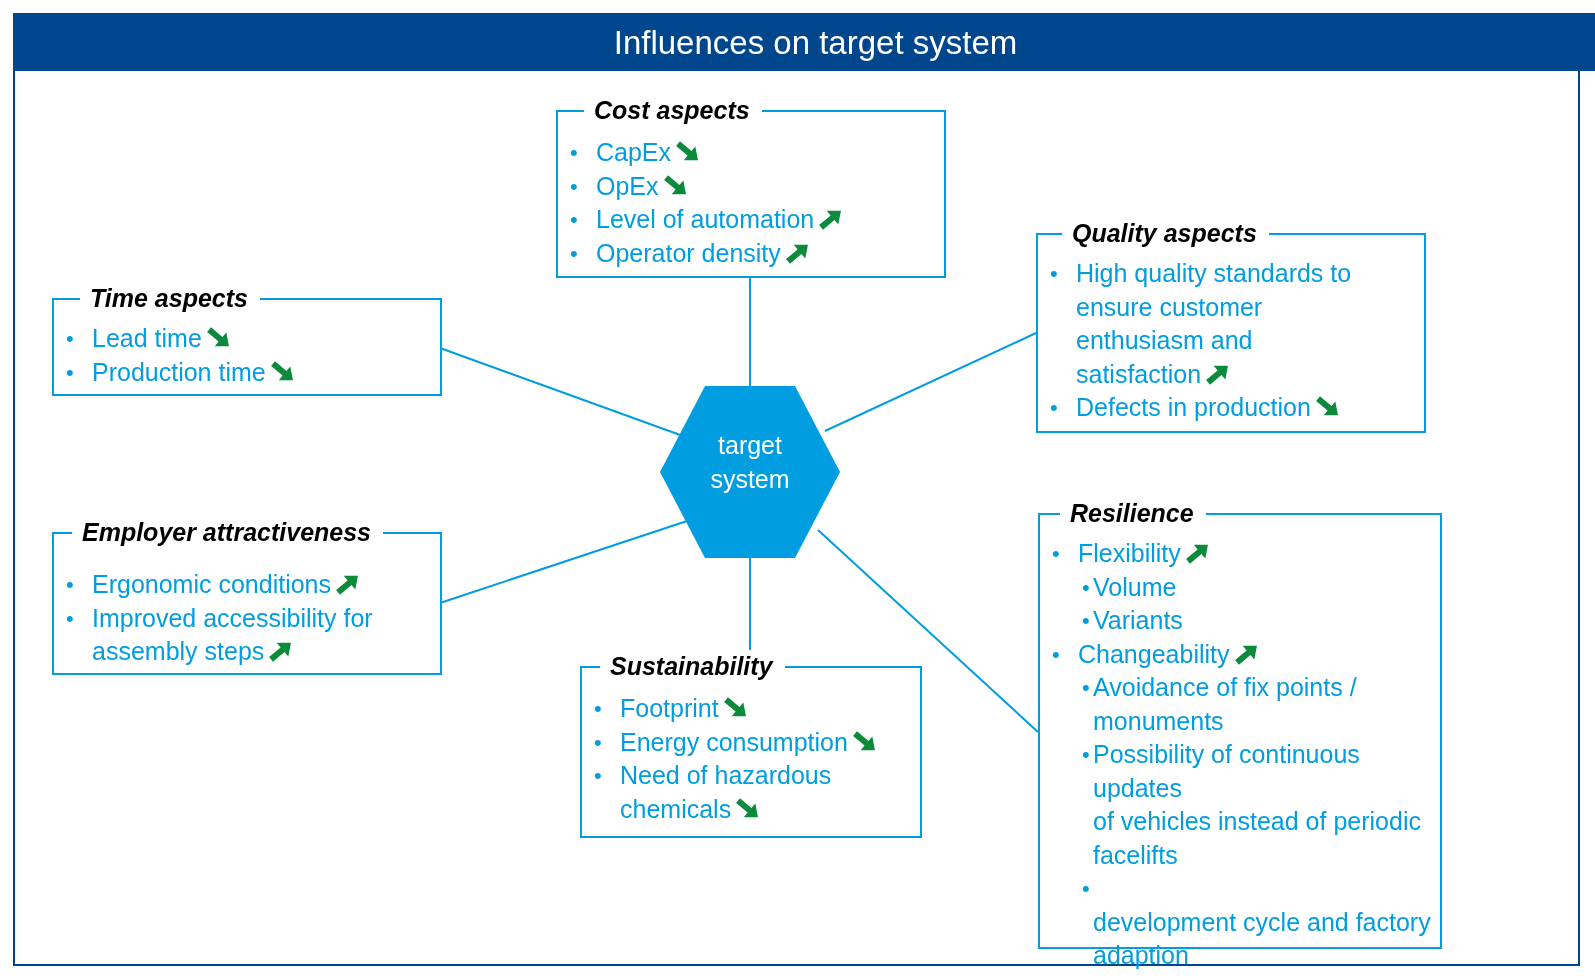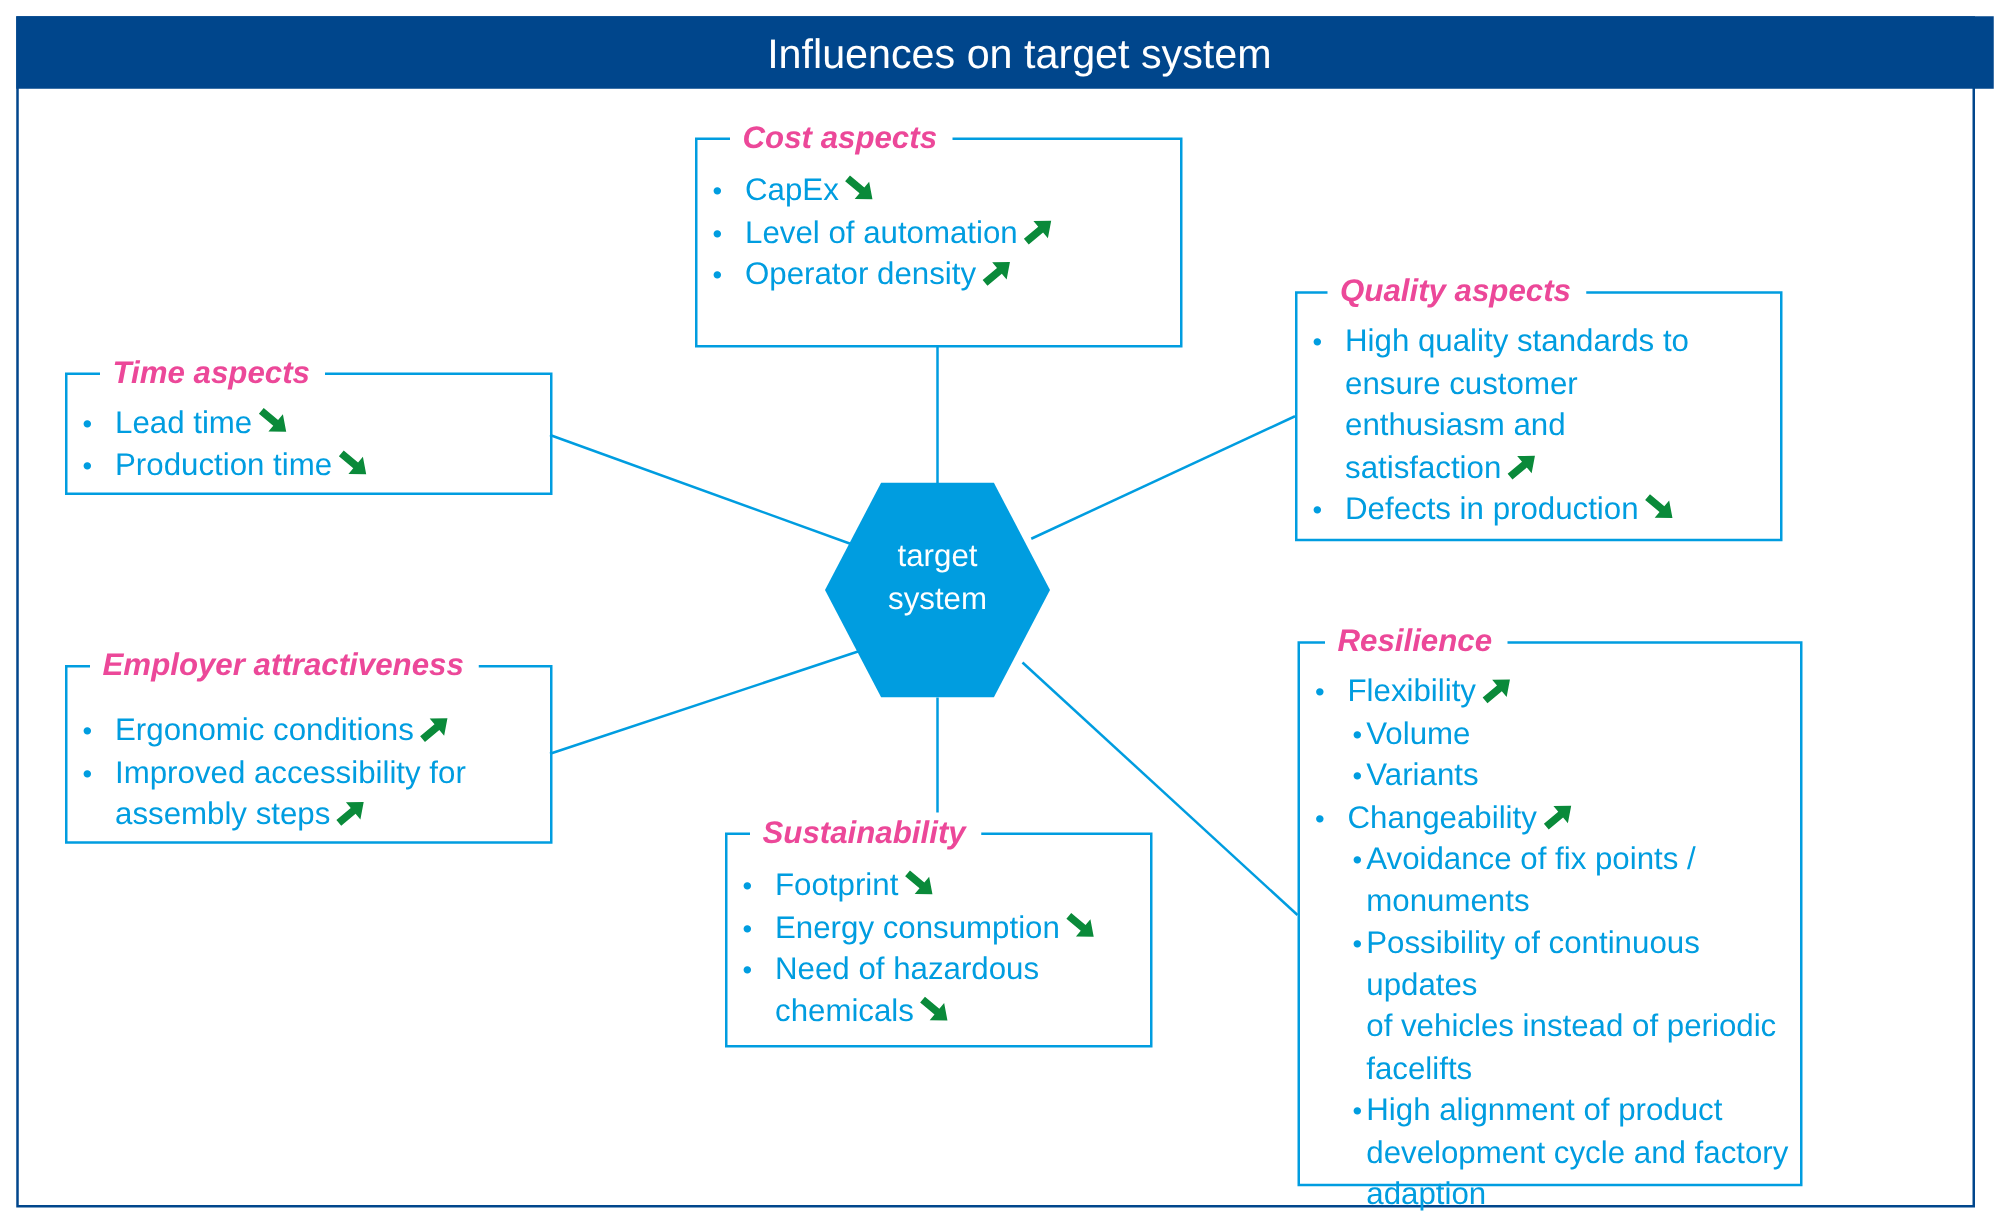--- a/index.html
+++ b/index.html
@@ -5,21 +5,21 @@
   html, body { margin: 0; padding: 0; background: #ffffff; }
   body { width: 1595px; height: 980px; position: relative; overflow: hidden;
          font-family: "Liberation Sans", sans-serif; }
   .frame { position: absolute; left: 13px; top: 13px; width: 1567px; height: 953px;
            border: 2px solid #00468c; box-sizing: border-box; }
   .header { position: absolute; left: 13px; top: 13px; width: 1567px; height: 58px;
             background: #00468c; color: #ffffff; font-size: 33px; text-align: center;
             line-height: 60px; padding-left: 19px; }
   svg.links { position: absolute; left: 0; top: 0; width: 1595px; height: 980px; }
   .box { position: absolute; border: 2px solid #009de0; box-sizing: border-box; background: transparent; }
-  .box-title { position: absolute; top: -18px; background: #ffffff; color: #ec4899;
+  .box-title { position: absolute; top: -18px; background: #ffffff; color: #000000;
                font-weight: bold; font-style: italic; font-size: 25px; padding: 0 12px 0 10px;
                line-height: 32px; white-space: nowrap; }
   ul { list-style: none; margin: 0; padding: 0; }
   li { position: relative; color: #009de0; font-size: 25px; line-height: 33.5px;
        padding-left: 38px; }
   li::before { content: "•"; position: absolute; left: 12px; top: 0; font-size: 22px; }
   li.sub { padding-left: 53px; }
   li.sub::before { left: 42px; }
   .arrow { display: inline-block; width: 30px; height: 26px; vertical-align: -4px; margin-left: 2px; }
   .arrow svg { width: 30px; height: 26px; display: block; }
@@ -47,20 +47,25 @@
 </svg>
 <div class="hex-label">
   <div>target</div>
   <div>system</div>
 </div>
 
 <div class="box" style="left:556px;top:110px;width:390px;height:168px;">
   <div class="box-title" style="left:26px;">Cost aspects</div>
   <ul style="margin-top:24px;">
       <li><span>CapEx</span><span class="arrow"><svg viewBox="0 0 30 26">
+            <g transform="rotate(40 15 13)">
+              <polygon points="2,10 17,10 17,4 28,13 17,22 17,16 2,16" fill="#0a8a3a"></polygon>
+            </g>
+          </svg></span></li>
+      <li><span>OpEx</span><span class="arrow"><svg viewBox="0 0 30 26">
             <g transform="rotate(40 15 13)">
               <polygon points="2,10 17,10 17,4 28,13 17,22 17,16 2,16" fill="#0a8a3a"></polygon>
             </g>
           </svg></span></li>
       <li><span>Level of automation</span><span class="arrow"><svg viewBox="0 0 30 26">
             <g transform="rotate(-40 15 13)">
               <polygon points="2,10 17,10 17,4 28,13 17,22 17,16 2,16" fill="#0a8a3a"></polygon>
             </g>
           </svg></span></li>
       <li><span>Operator density</span><span class="arrow"><svg viewBox="0 0 30 26">
@@ -150,15 +155,15 @@
           </svg></span></li>
       <li class="sub"><span>Volume</span></li>
       <li class="sub"><span>Variants</span></li>
       <li><span>Changeability</span><span class="arrow"><svg viewBox="0 0 30 26">
             <g transform="rotate(-40 15 13)">
               <polygon points="2,10 17,10 17,4 28,13 17,22 17,16 2,16" fill="#0a8a3a"></polygon>
             </g>
           </svg></span></li>
       <li class="sub"><span>Avoidance of fix points /</span><br><span>monuments</span></li>
       <li class="sub"><span>Possibility of continuous updates</span><br><span>of vehicles instead of periodic</span><br><span>facelifts</span></li>
-      <li class="sub"><span>High alignment of product</span><br><span>development cycle and factory</span><br><span>adaption</span></li>
+      <li class="sub"><br><span>development cycle and factory</span><br><span>adaption</span></li>
     </ul>
 </div>
 
 </body></html>

